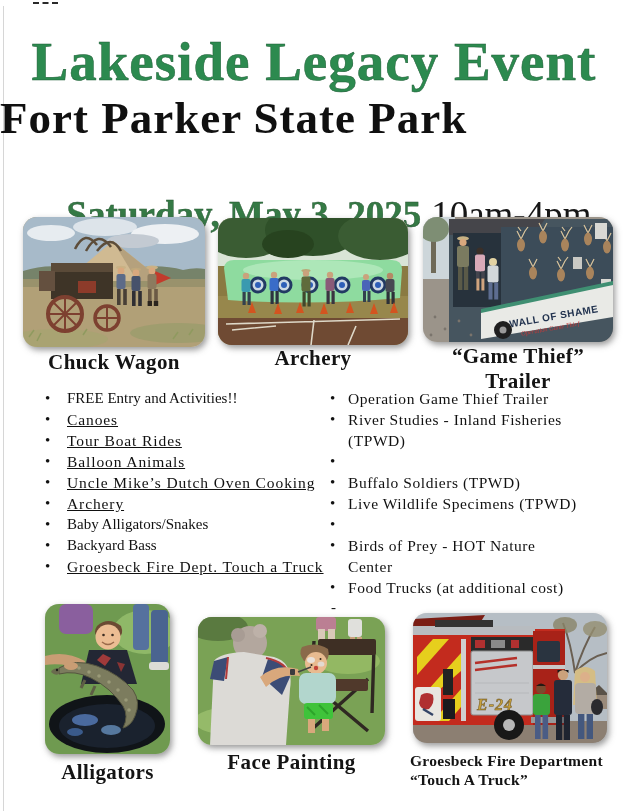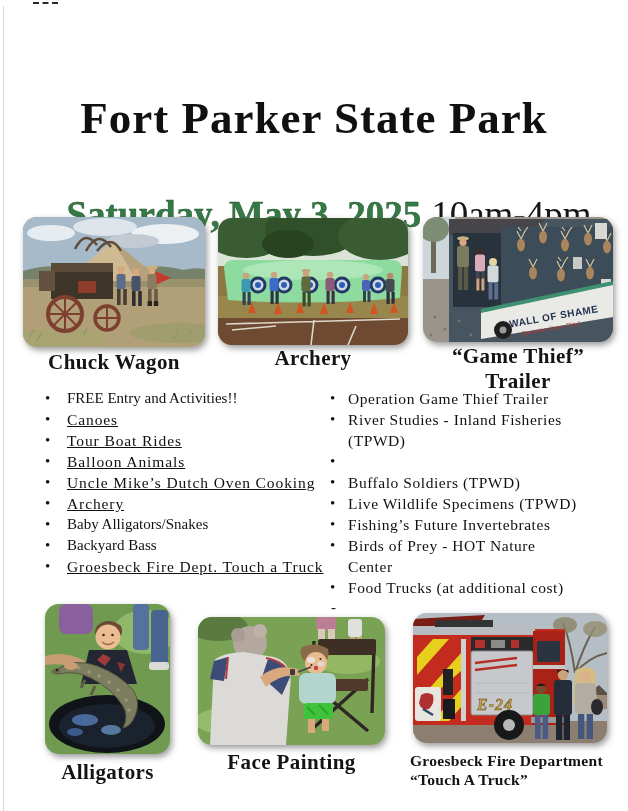--- a/index.html
+++ b/index.html
@@ -4,21 +4,21 @@
 <style>
   html,body{margin:0;padding:0;background:#ffffff;}
   .page{position:relative;width:628px;height:811px;background:#fff;overflow:hidden;
         font-family:"Liberation Serif",serif;color:#111;}
   .edge-line{position:absolute;left:3px;top:6px;width:1px;height:805px;background:#d6d6d6;}
   .dash-art{position:absolute;left:33px;top:2px;width:25px;height:0;border-top:2px dashed #2a2a2a;}
 
   .h1{position:absolute;left:0;top:33px;width:628px;text-align:center;
       font-size:55px;font-weight:700;line-height:1.05;color:#2c8a4f;letter-spacing:1px;
       -webkit-text-stroke:.5px #215f38;}
-  .h2{position:absolute;left:0;top:95px;width:628px;text-align:center;
+  .h2{position:absolute;left:0;top:95px;width:628px;
       font-size:45px;font-weight:700;line-height:1.05;color:#101010;letter-spacing:1px;}
   .h3{position:absolute;left:15px;top:148px;width:628px;text-align:center;
       font-size:37px;line-height:1.05;margin-top:48px;}
   .h3 .date{font-weight:700;color:#357a45;-webkit-text-stroke:.4px #24522f;}
   .h3 .time{font-weight:400;color:#161616;margin-left:10px;}
 
   .photo{position:absolute;border-radius:14px;overflow:hidden;
          box-shadow:2px 3px 6px rgba(70,70,70,.55);background:#ddd;}
   .photo svg{display:block;width:100%;height:100%;}
   .cap{position:absolute;font-weight:700;font-size:21px;letter-spacing:.4px;color:#141414;
@@ -38,20 +38,21 @@
   .wide-r{letter-spacing:.55px;}
   .stray{line-height:18px;font-size:15px;padding-left:1px;}
 </style>
 </head>
 <body>
 
 <div class="page">
   <div class="edge-line"></div>
   <div class="dash-art"></div>
 
+  <div class="h1">Lakeside Legacy Event</div>
   <div class="h2">Fort Parker State Park</div>
   <div class="h3">
     <span class="date">Saturday, May 3, 2025</span><span class="time">10am-4pm</span>
   </div>
 
   <div class="photo" style="left:23px;top:217px;width:182px;height:130px;">
     <svg viewBox="0 0 182 130">
       <rect width="182" height="130" fill="#b1a077"></rect>
       <rect width="182" height="64" fill="#a7bac9"></rect>
       <ellipse cx="28" cy="16" rx="24" ry="8" fill="#e7ecf0"></ellipse>
@@ -302,21 +303,20 @@
     <div class="li">
         <span class="blt">•</span>
         <span class="txt wide-r">Buffalo Soldiers (TPWD)</span>
       </div>
     <div class="li">
         <span class="blt">•</span>
         <span class="txt wide-r">Live Wildlife Specimens (TPWD)</span>
       </div>
     <div class="li">
         <span class="blt">•</span>
-        <span class="txt wide-r">Fishing’s Future Invertebrates</span>
       </div>
     <div class="li">
         <span class="blt">•</span>
         <span class="txt wide-r">Birds of Prey - HOT Nature Center</span>
       </div>
     <div class="li">
         <span class="blt">•</span>
         <span class="txt wide-r">Food Trucks (at additional cost)</span>
       </div>
     <div class="stray">-</div>

